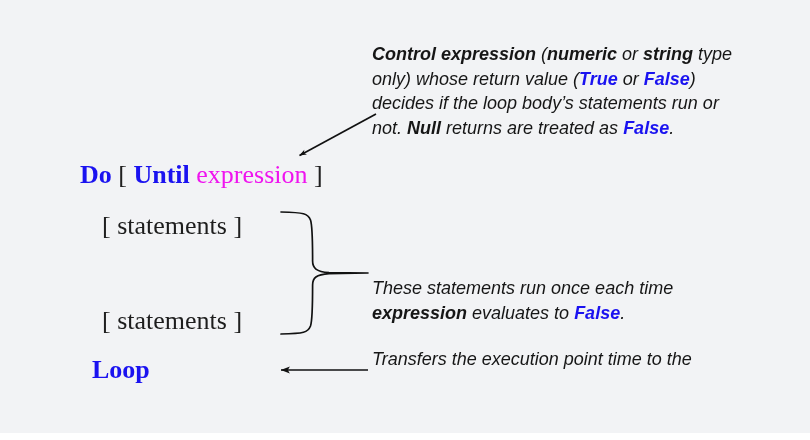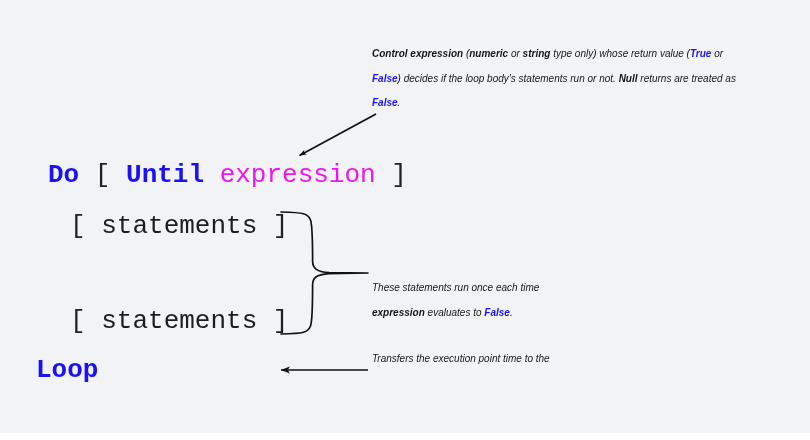--- a/index.html
+++ b/index.html
@@ -21,24 +21,25 @@
     top: 0px;
     width: 810px;
     height: 433px;
     background: #f2f3f5;
   }
 
   
   .code-line {
     position: absolute;
     white-space: nowrap;
-    font-family: Liberation Mono, monospace;
+    font-family: Liberation Serif, serif;
     font-size: 26px;
     line-height: 30px;
     color: #1a1a1a;
+    margin-left: 32px;
   }
   .kw {
     color: #1a12f0;
     font-weight: bold;
   }
   .expr {
     color: #ef14ef;
     font-weight: normal;
   }
   .brk {
@@ -47,28 +48,28 @@
   }
   .plain {
     color: #1d1d1d;
     font-weight: normal;
   }
 
   #line-do     { left: 48px;  top: 160px; }
   #line-st1    { left: 70px;  top: 211px; }
   #line-exit   { left: 74px;  top: 257px; }
   #line-st2    { left: 70px;  top: 306px; }
-  #line-loop   { left: 36px;  top: 355px; }
+  #line-loop   { left: 60px;  top: 355px; }
 
   
   .annot {
     position: absolute;
     font-family: "Liberation Sans", sans-serif;
     font-style: italic;
-    font-size: 10px;
+    font-size: 18px;
     line-height: 24.5px;
     color: #161616;
   }
   .annot b        { font-weight: bold; font-style: italic; color: #161616; }
   .annot .blue    { font-weight: bold; font-style: italic; color: #1a12f0; }
 
   #annot-top    { left: 372px; top: 42px;  width: 372px; }
   #annot-mid    { left: 372px; top: 236px; width: 400px; margin-top: 40px; }
   #annot-bottom { left: 372px; top: 347px; width: 400px; }
 

